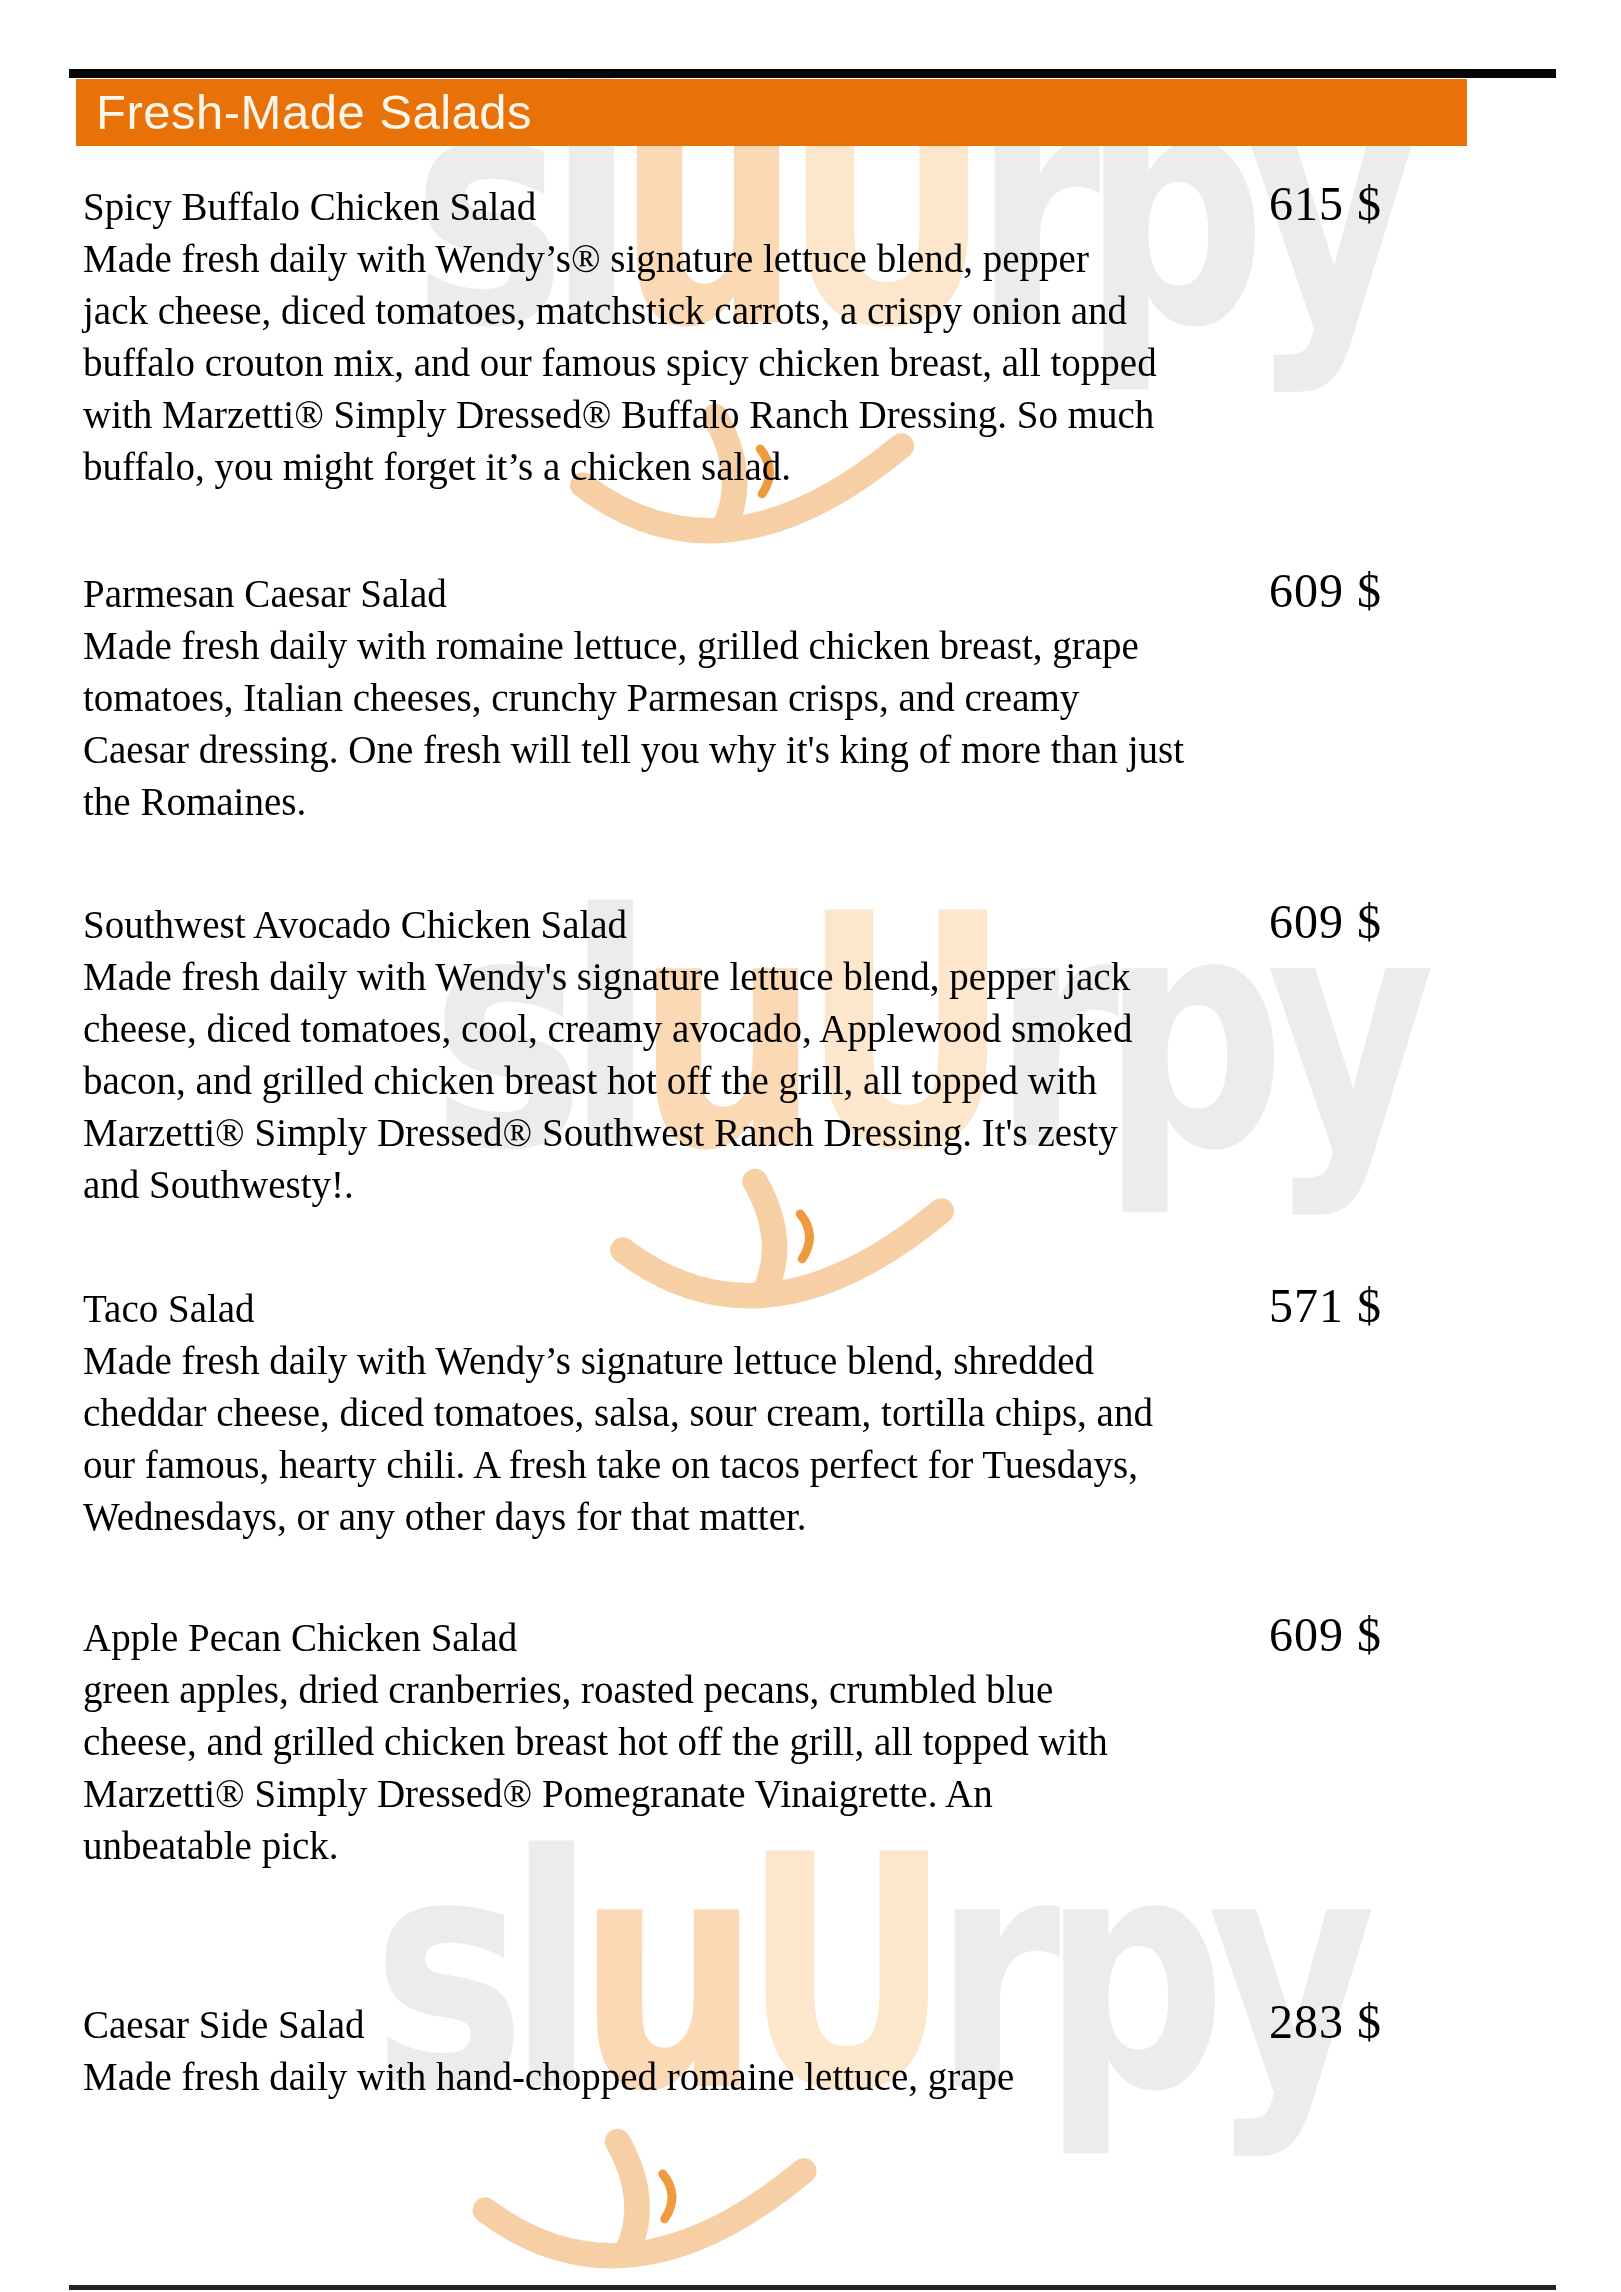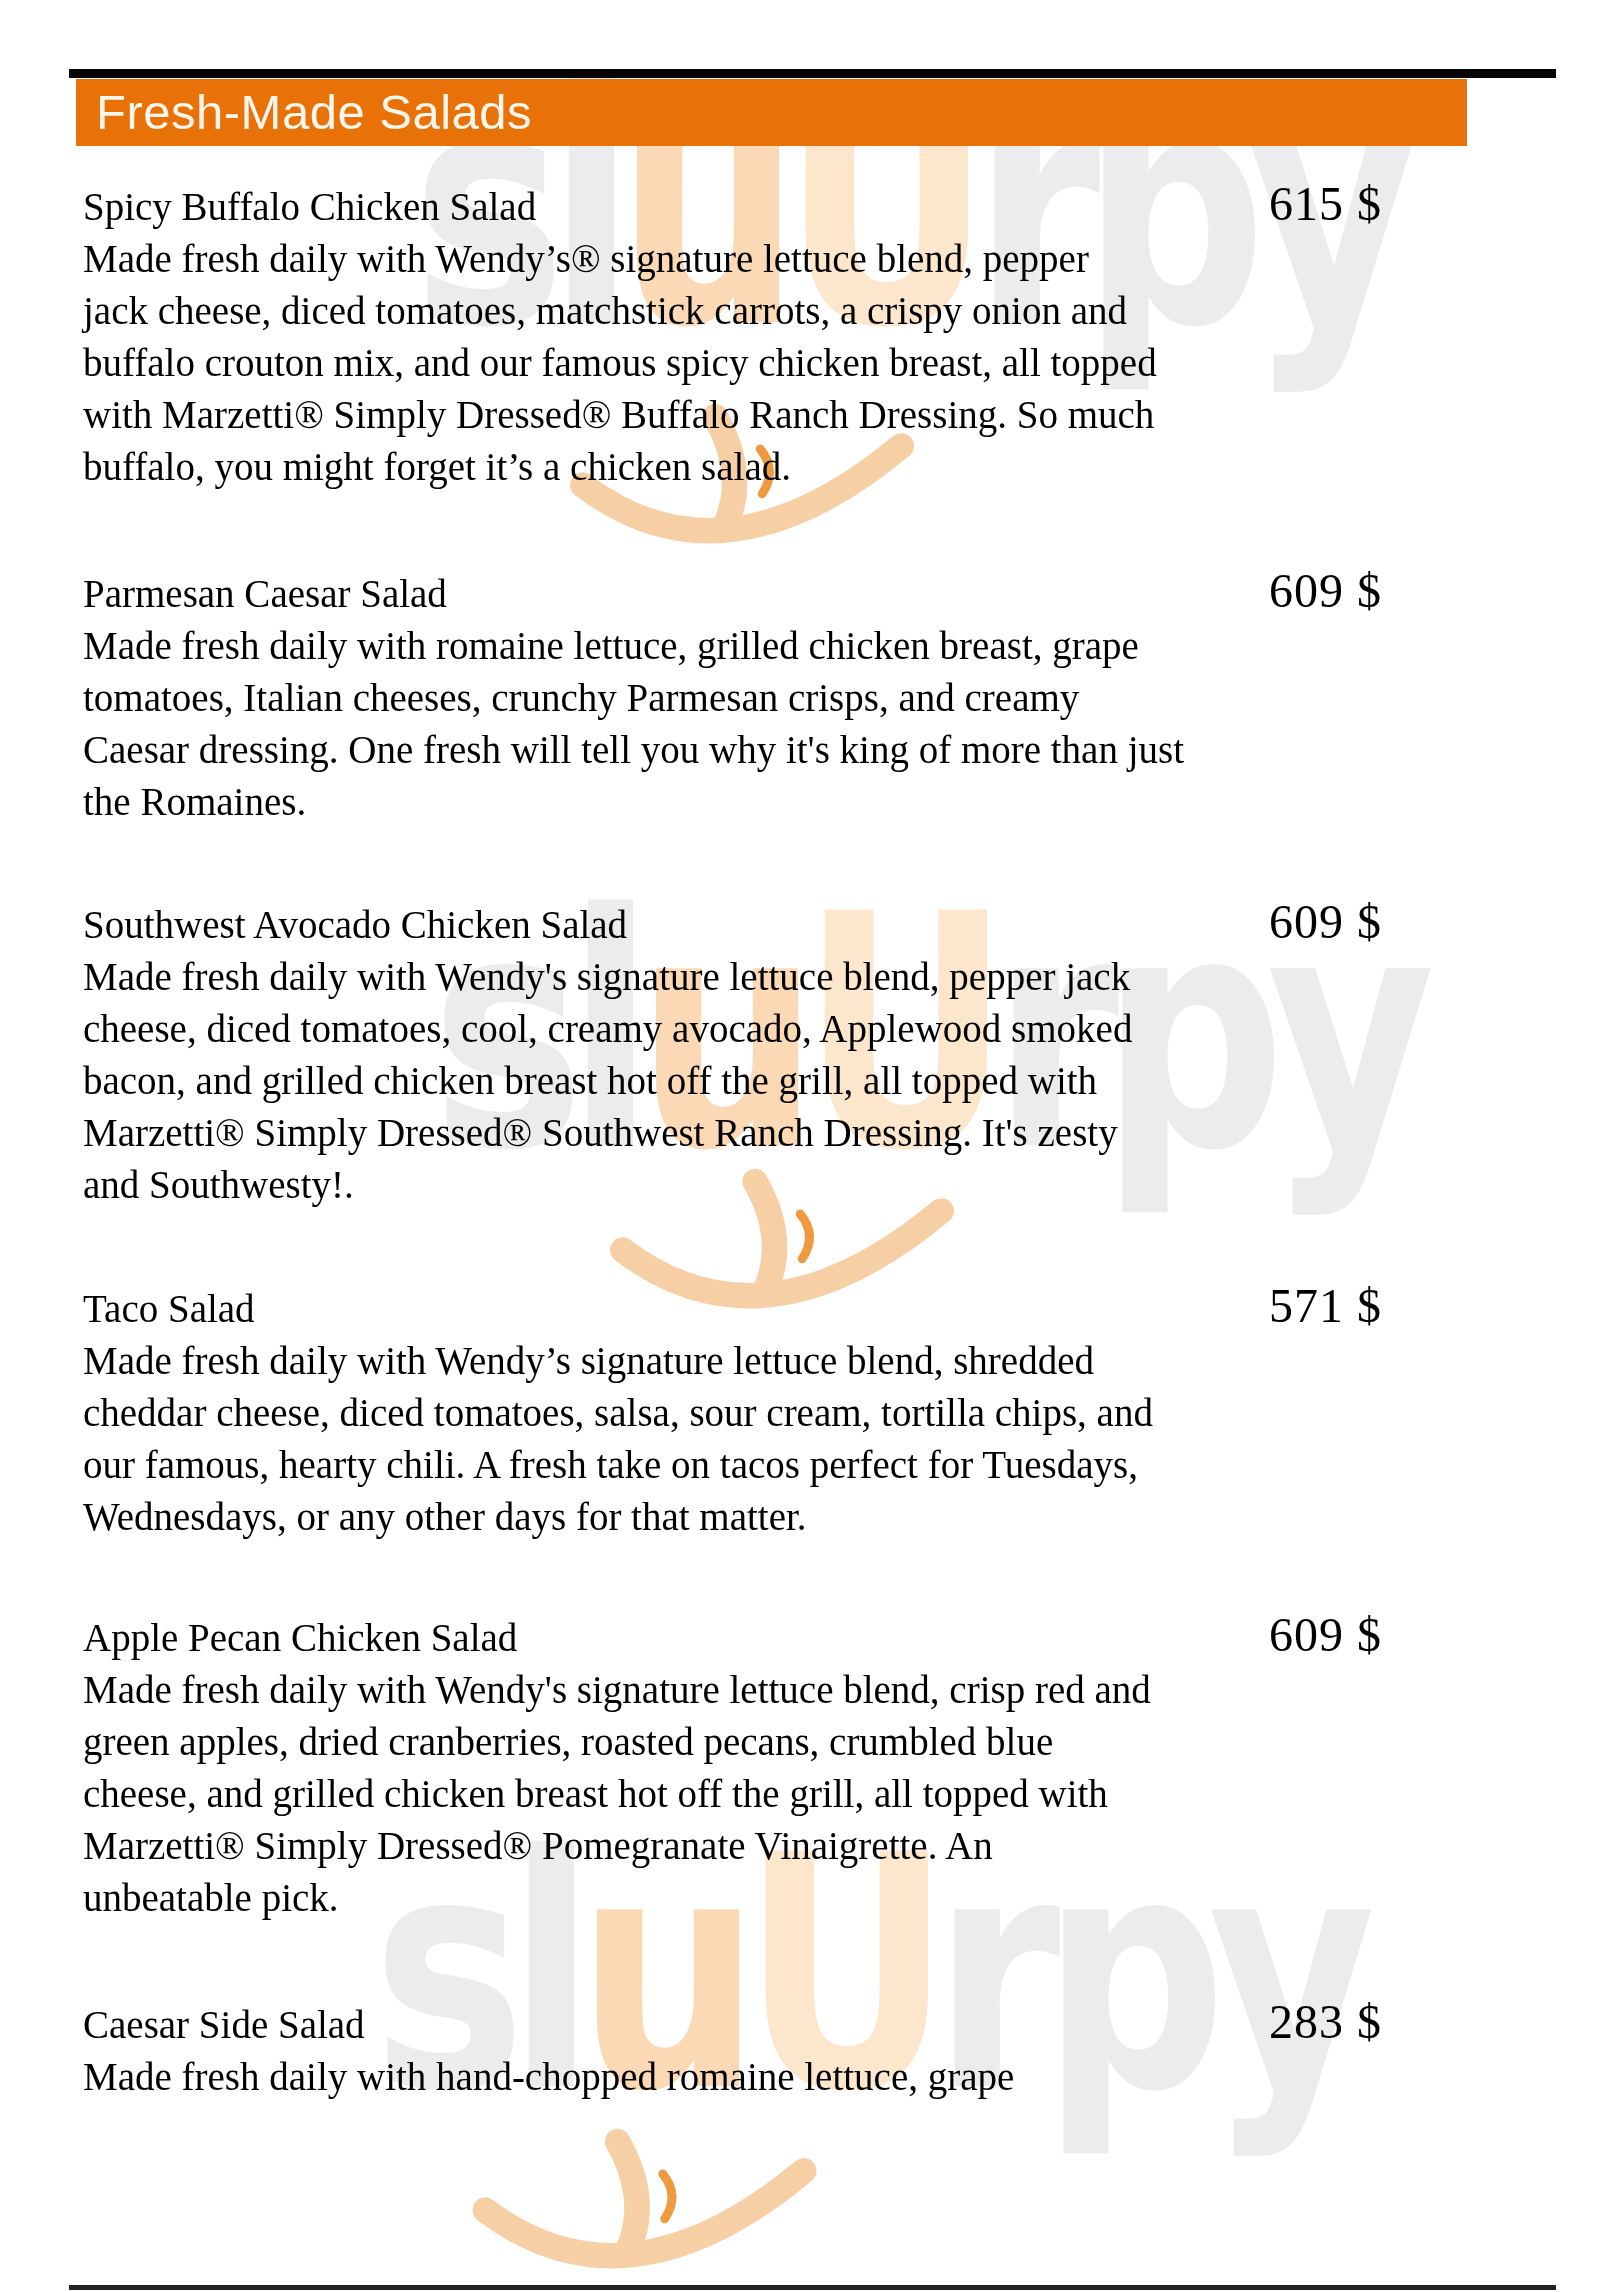--- a/index.html
+++ b/index.html
@@ -126,21 +126,20 @@
       <div class="desc-line">Wednesdays, or any other days for that matter.</div>
     </div>
   </section>
 
   <section class="item" style="top:1609px;">
     <div class="item-head">
       <span class="item-name">Apple Pecan Chicken Salad</span>
       <span class="item-price">609 $</span>
     </div>
     <div>
-      <div class="desc-line">Made fresh daily with Wendy's signature lettuce blend, crisp red and</div>
       <div class="desc-line">green apples, dried cranberries, roasted pecans, crumbled blue</div>
       <div class="desc-line">cheese, and grilled chicken breast hot off the grill, all topped with</div>
       <div class="desc-line">Marzetti® Simply Dressed® Pomegranate Vinaigrette. An</div>
       <div class="desc-line">unbeatable pick.</div>
     </div>
   </section>
 
   <section class="item" style="top:1996px;">
     <div class="item-head">
       <span class="item-name">Caesar Side Salad</span>

